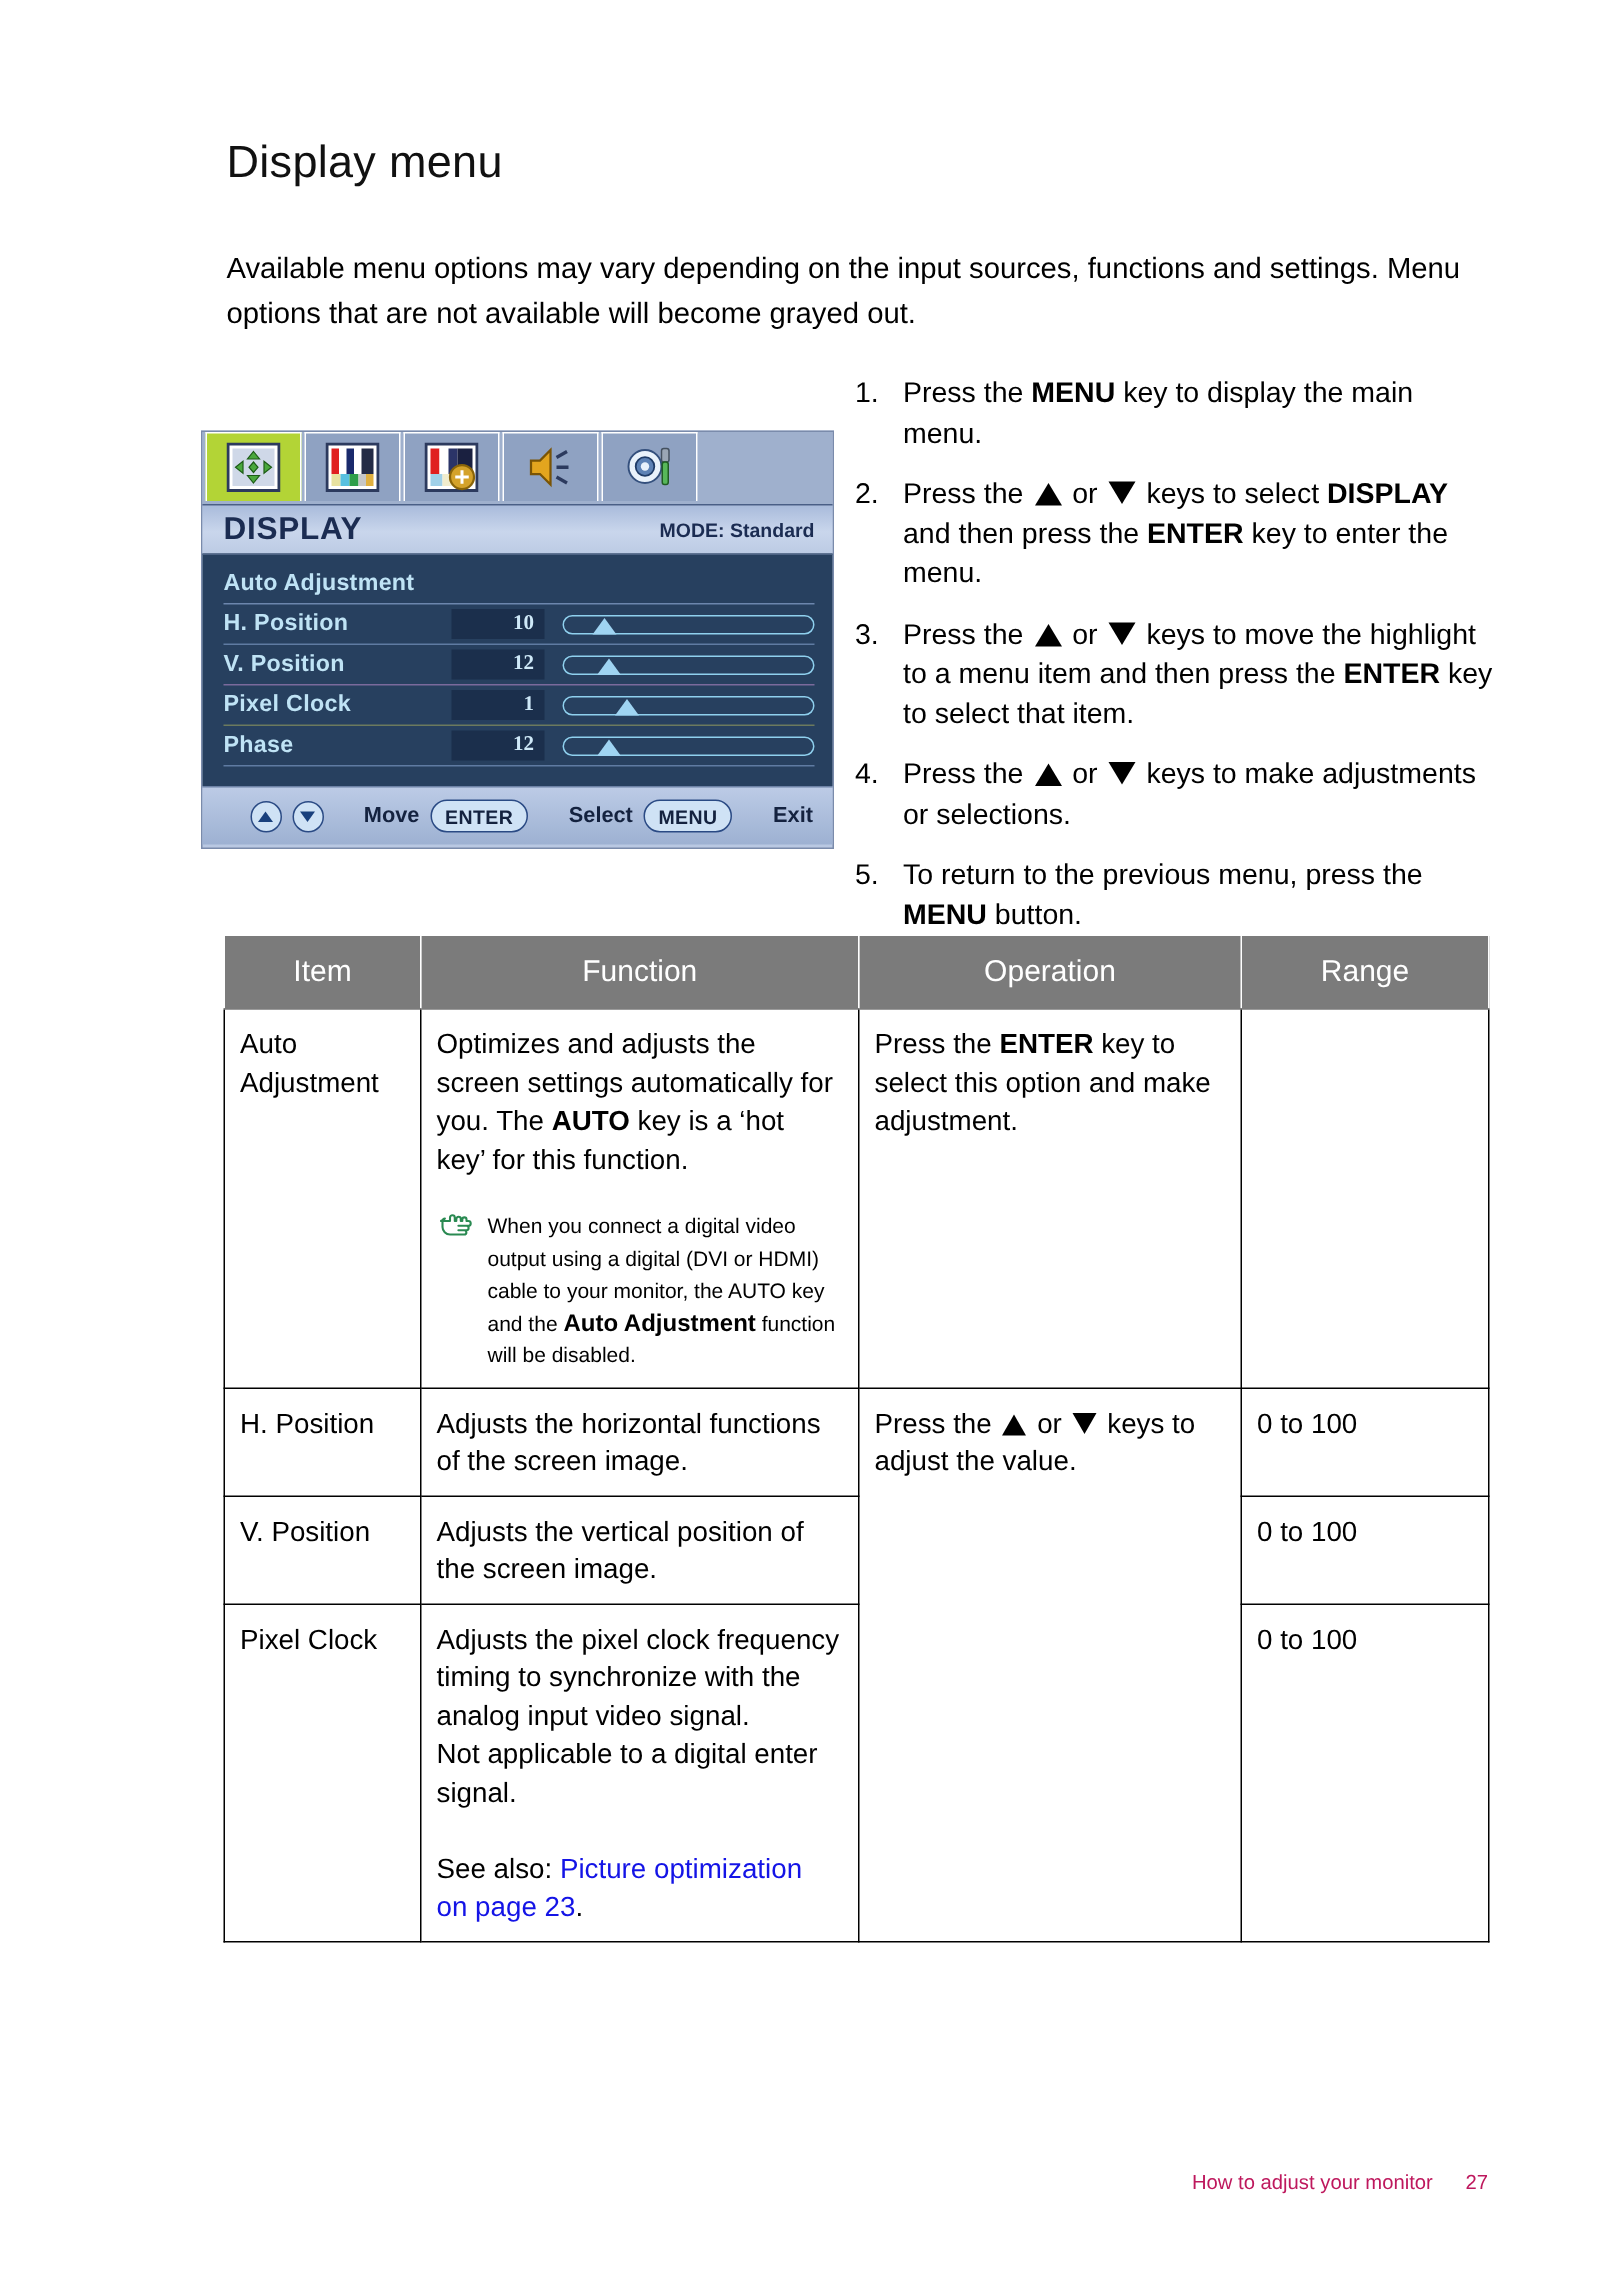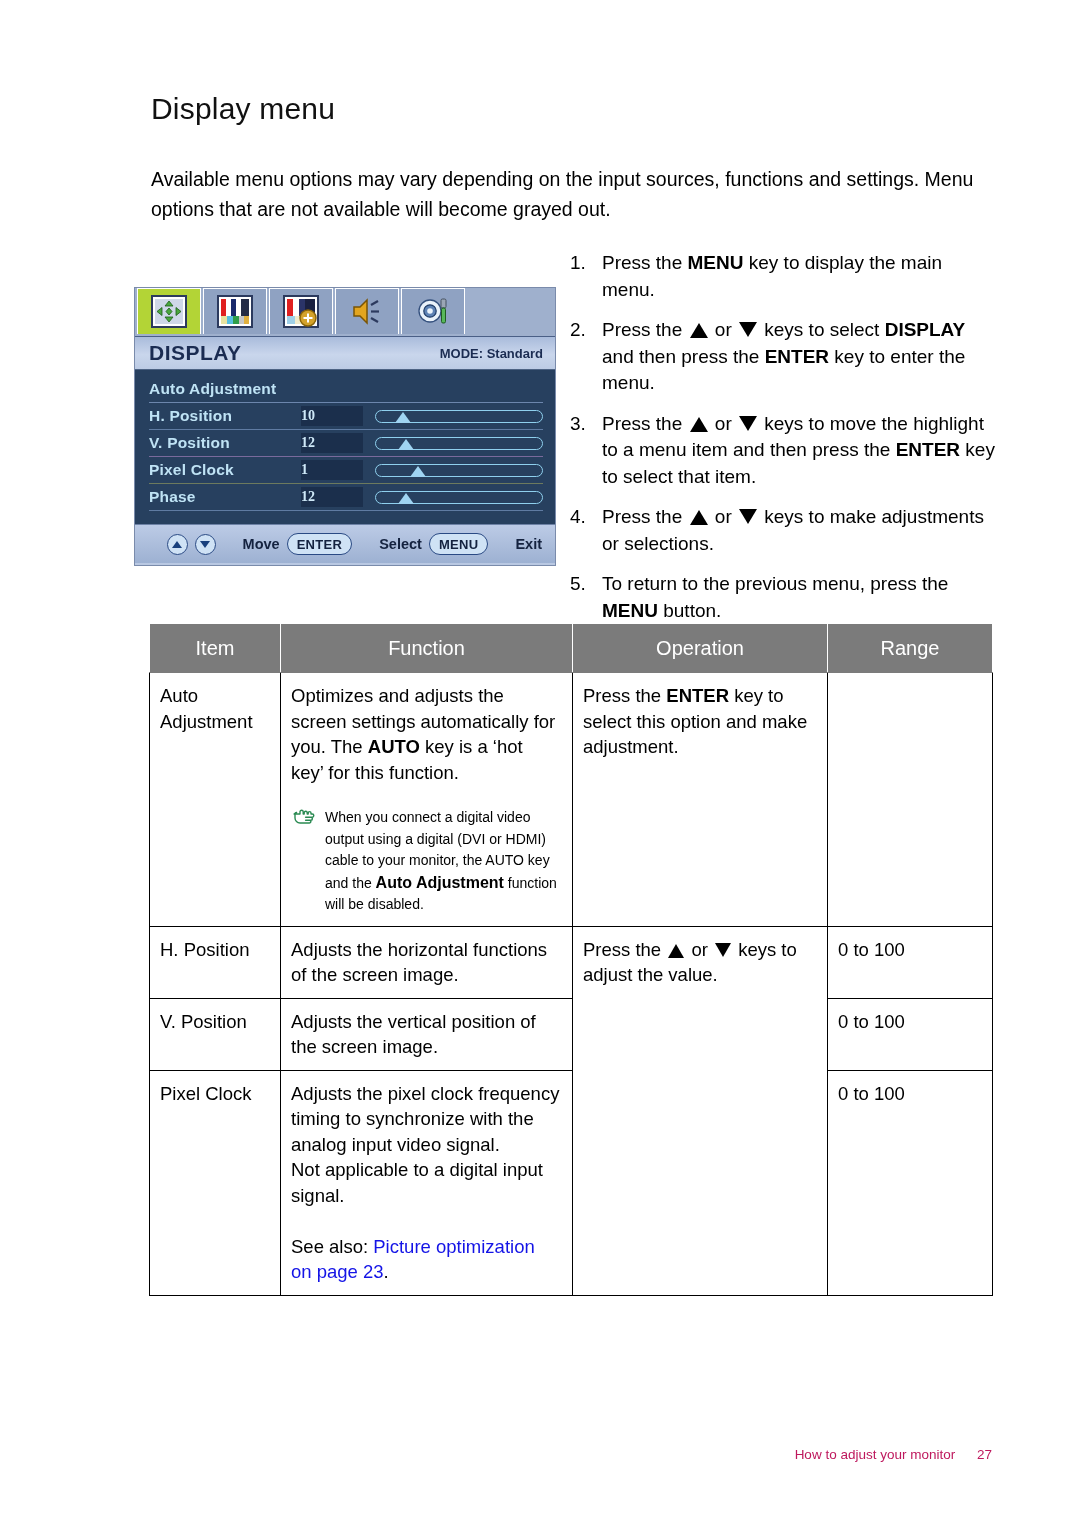--- a/index.html
+++ b/index.html
@@ -130,21 +130,21 @@
     letter-spacing: 0.2px;
   }
   .osd-value {
     width: 62px;
     height: 20px;
     line-height: 20px;
     background: #1b2f4c;
     color: #cfe9f8;
     font-size: 14px;
     font-weight: bold;
-    text-align: left;
+    text-align: right;
     padding-right: 7px;
     box-sizing: border-box;
     font-family: "Liberation Serif", serif;
   }
   .osd-slider {
     flex: 1;
     margin-left: 12px;
     height: 13px;
     position: relative;
   }
@@ -533,21 +533,21 @@
       <tr>
         <td>V. Position</td>
         <td>
           <div><span>Adjusts the vertical position of the screen image.</span></div>
         </td>
         <td>0 to 100</td>
       </tr>
       <tr>
         <td>Pixel Clock</td>
         <td>
-          <div><span>Adjusts the pixel clock frequency timing to synchronize with the analog input video signal.</span><br><span>Not applicable to a digital input signal.</span><br><br><span>See also: </span><span class="link-blue">Picture optimization on page 23</span><span>.</span></div>
+          <div><span>Adjusts the pixel clock frequency timing to synchronize with the analog input video signal.</span><br><span>Not applicable to a digital enter signal.</span><br><br><span>See also: </span><span class="link-blue">Picture optimization on page 23</span><span>.</span></div>
         </td>
         <td>0 to 100</td>
       </tr>
     </tbody>
 </table>
 
 <div id="page-footer">
   <span>How to adjust your monitor</span>
   <span class="pg">27</span>
 </div>

